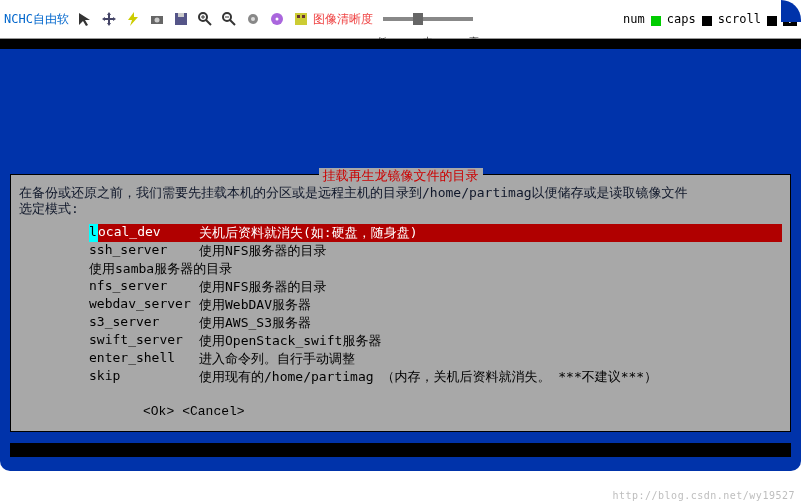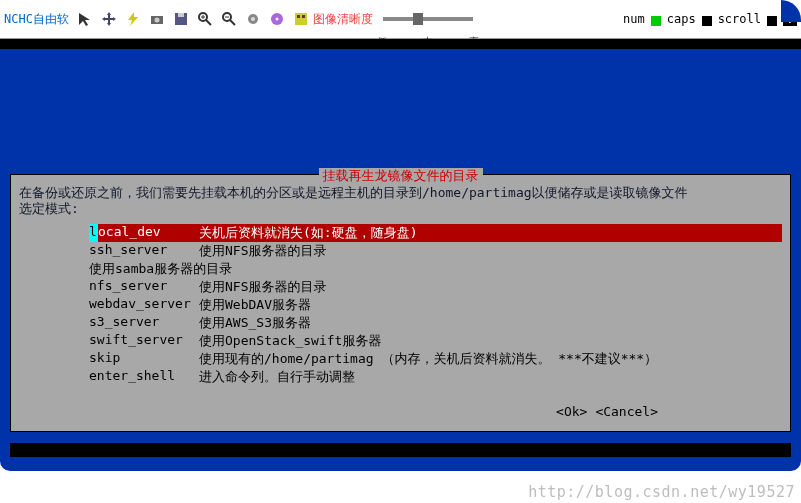--- a/index.html
+++ b/index.html
@@ -122,34 +122,35 @@
   .opt-row.selected {
     background:#b00000;
     color:#fff;
   }
   .opt-row.selected .cursor {
     background:#0ff; color:#000;
     width:9px; display:inline-block;
   }
   .buttons {
     display:flex;
-    justify-content:flex-end;
+    justify-content:flex-start;
     margin:18px 120px 0 120px;
     color:#000;
+    font-family:Liberation Mono, monospace;
   }
   .btn { padding:0 4px; }
   .bottom-black {
     position:absolute; left:10px; right:10px;
     bottom:14px; height:14px; background:#000;
   }
   .watermark {
     position:absolute;
     right:6px; bottom:2px;
     color:#888; opacity:.55;
-    font-size:15px;
+    font-size:10px;
     letter-spacing:.5px;
   }
 </style>
 </head>
 <body>
 
 <div class="toolbar">
   <span class="toolbar-title">NCHC自由软</span>
   <div class="toolbar-icons">
     <span class="ticon">
@@ -252,22 +253,22 @@
     <div class="options">
       <div class="opt-row selected">
         <span class="cursor">l</span><span class="opt-key" style="width:101px">ocal_dev</span><span>关机后资料就消失(如:硬盘，随身盘)</span>
       </div>
       <div class="opt-row"><span class="opt-key">ssh_server</span><span>使用NFS服务器的目录</span></div>
       <div class="opt-row"><span>使用samba服务器的目录</span></div>
       <div class="opt-row"><span class="opt-key">nfs_server</span><span>使用NFS服务器的目录</span></div>
       <div class="opt-row"><span class="opt-key">webdav_server</span><span>使用WebDAV服务器</span></div>
       <div class="opt-row"><span class="opt-key">s3_server</span><span>使用AWS_S3服务器</span></div>
       <div class="opt-row"><span class="opt-key">swift_server</span><span>使用OpenStack_swift服务器</span></div>
+      <div class="opt-row"><span class="opt-key">enter_shell</span><span>进入命令列。自行手动调整</span></div>
       <div class="opt-row"><span class="opt-key">skip</span><span>使用现有的/home/partimag （内存，关机后资料就消失。 ***不建议***）</span></div>
-      <div class="opt-row"><span class="opt-key">enter_shell</span><span>进入命令列。自行手动调整</span></div>
     </div>
 
     <div class="buttons">
       <span class="btn">&lt;Ok&gt;</span>
       <span class="btn">&lt;Cancel&gt;</span>
     </div>
   </div>
 
   <div class="bottom-black"></div>
 </div>

